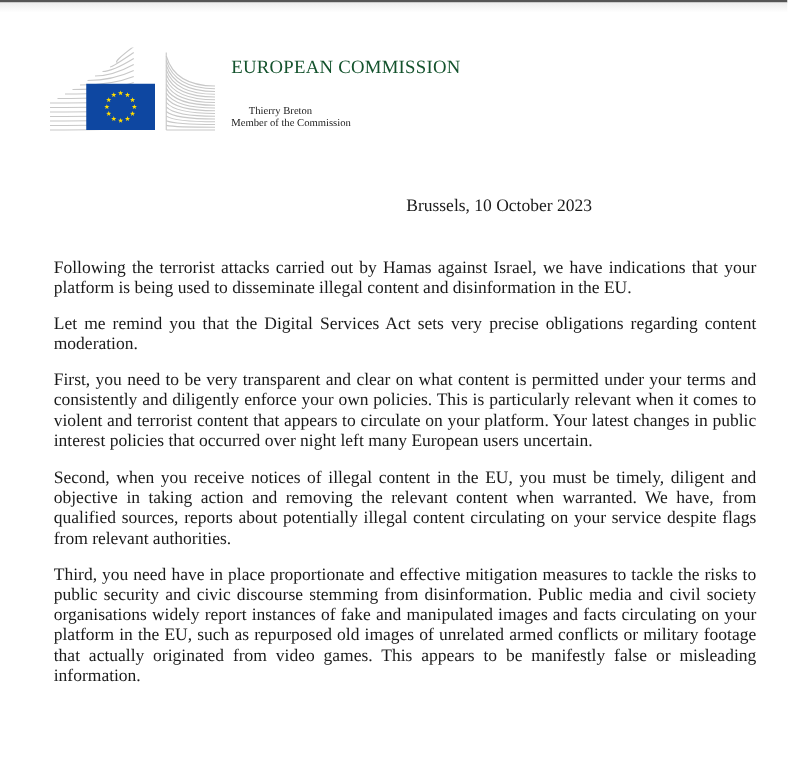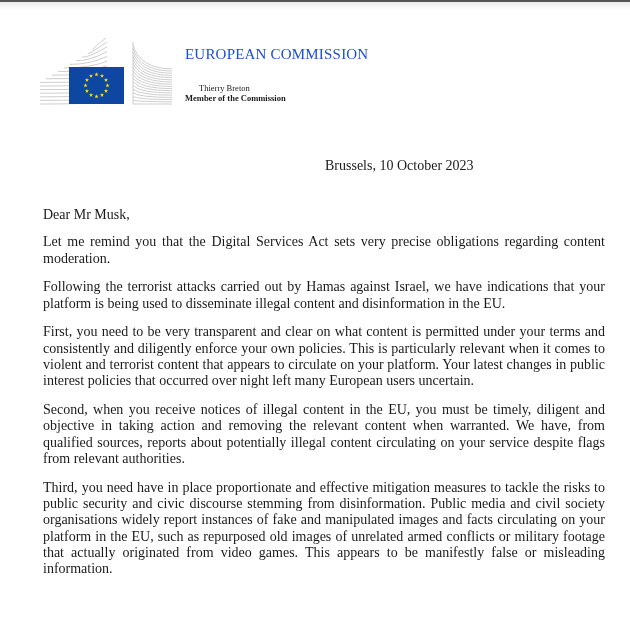--- a/index.html
+++ b/index.html
@@ -37,34 +37,34 @@
       height: 70px;
     }
     .header-text {
       position: absolute;
       left: 185px;
       top: 45px;
     }
     .org-name {
       font-size: 15px;
       letter-spacing: 0.2px;
-      color: #1d4ed8;
+      color: #14532d;
       line-height: 18px;
     }
     .person-name {
       margin-top: 20px;
       font-size: 8.5px;
       line-height: 10px;
       color: #1a1a1a;
       margin-left: 14px;
     }
     .person-title {
       font-size: 8.5px;
       line-height: 10px;
-      font-weight: bold;
+      font-weight: normal;
       color: #1a1a1a;
     }
     .date-line {
       position: absolute;
       left: 325px;
       top: 157px;
       font-size: 14px;
       line-height: 18px;
     }
     .letter-body {
@@ -149,19 +149,18 @@
 
 <div class="header-text">
   <div class="org-name">EUROPEAN COMMISSION</div>
   <div class="person-name">Thierry Breton</div>
   <div class="person-title">Member of the Commission</div>
 </div>
 
 <div class="date-line">Brussels, 10 October 2023</div>
 
 <div class="letter-body">
-  <p class="salutation">Dear Mr Musk,</p>
+  <p class="para">Following the terrorist attacks carried out by Hamas against Israel, we have indications that your platform is being used to disseminate illegal content and disinformation in the EU.</p>
   <p class="para">Let me remind you that the Digital Services Act sets very precise obligations regarding content moderation.</p>
-  <p class="para">Following the terrorist attacks carried out by Hamas against Israel, we have indications that your platform is being used to disseminate illegal content and disinformation in the EU.</p>
   <p class="para">First, you need to be very transparent and clear on what content is permitted under your terms and consistently and diligently enforce your own policies. This is particularly relevant when it comes to violent and terrorist content that appears to circulate on your platform. Your latest changes in public interest policies that occurred over night left many European users uncertain.</p>
   <p class="para">Second, when you receive notices of illegal content in the EU, you must be timely, diligent and objective in taking action and removing the relevant content when warranted. We have, from qualified sources, reports about potentially illegal content circulating on your service despite flags from relevant authorities.</p>
   <p class="para">Third, you need have in place proportionate and effective mitigation measures to tackle the risks to public security and civic discourse stemming from disinformation. Public media and civil society organisations widely report instances of fake and manipulated images and facts circulating on your platform in the EU, such as repurposed old images of unrelated armed conflicts or military footage that actually originated from video games. This appears to be manifestly false or misleading information.</p>
 </div>
 
 </body></html>

